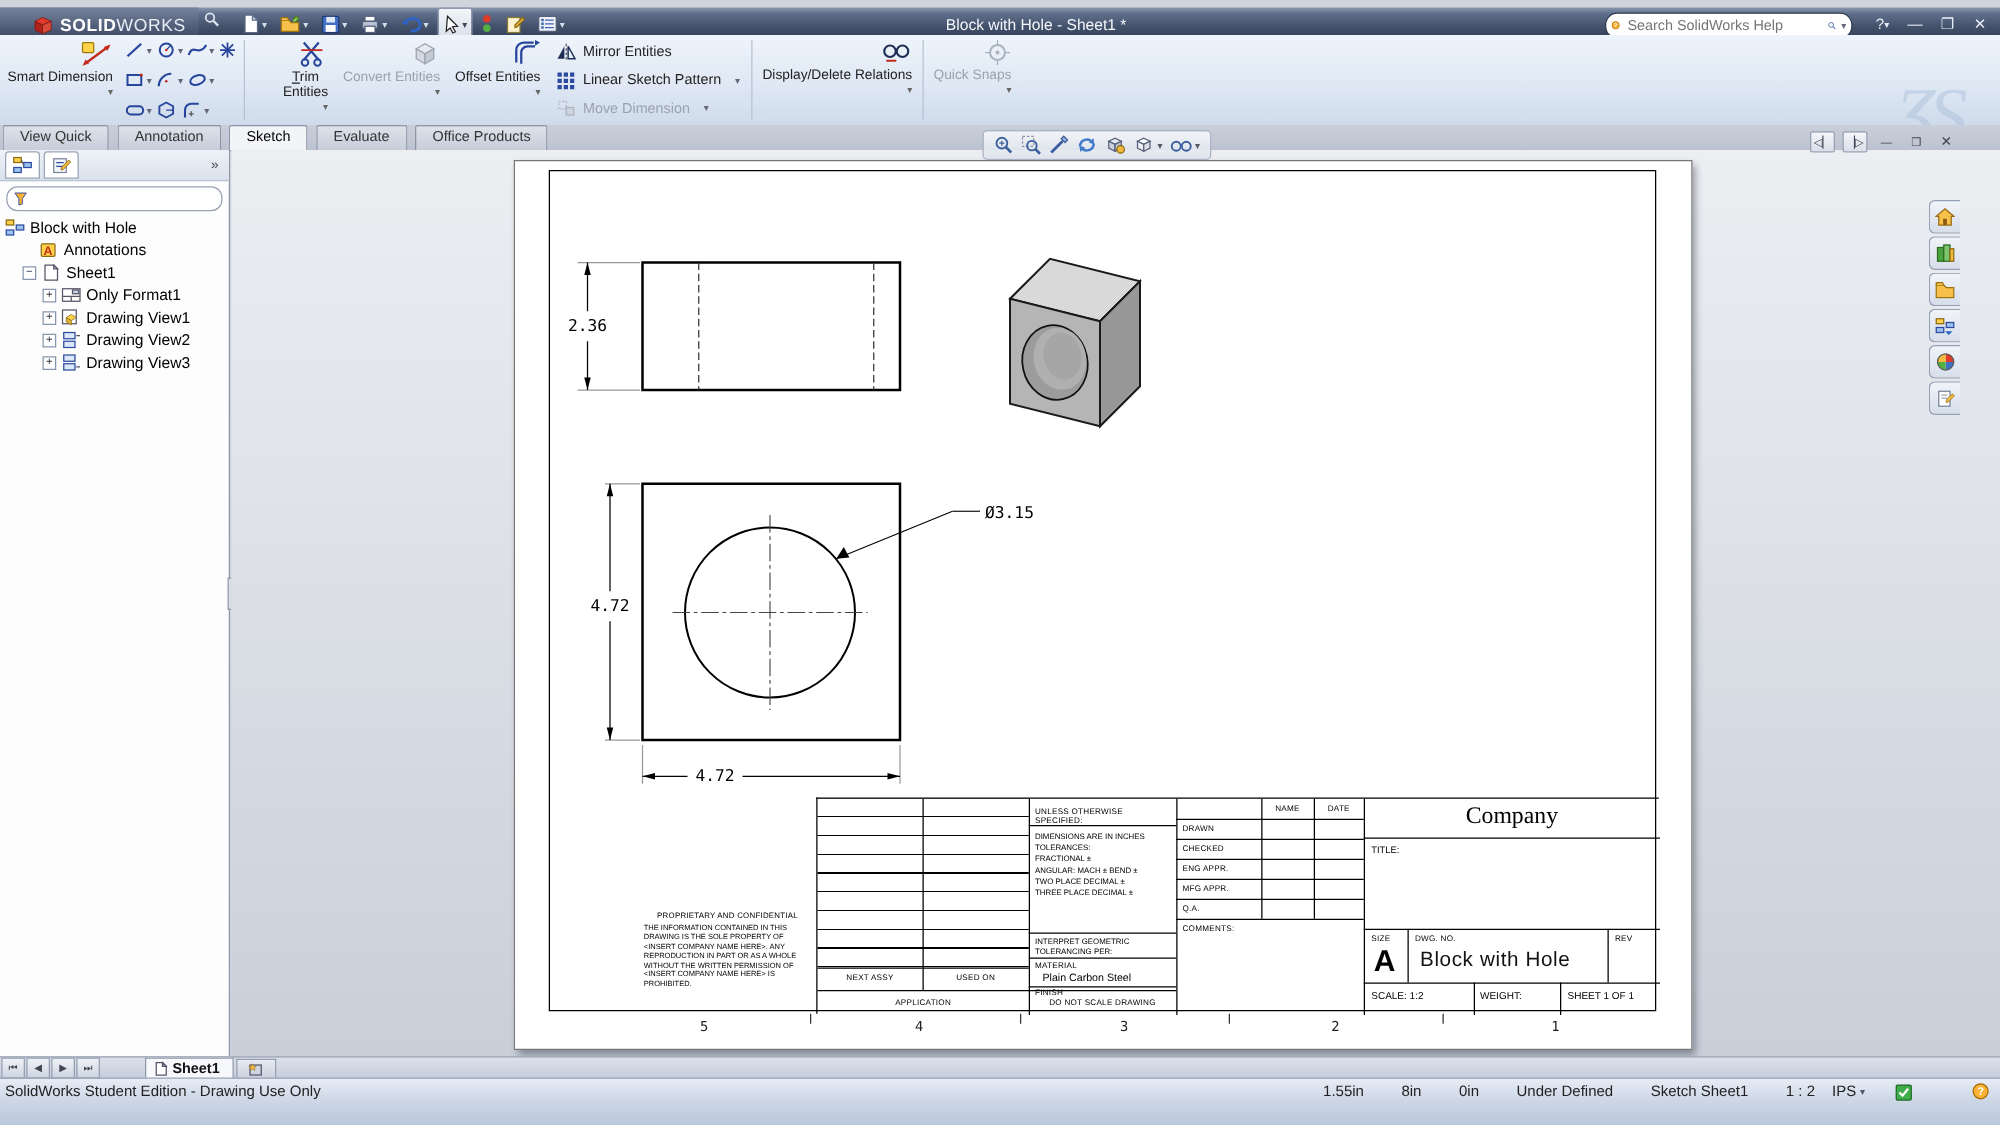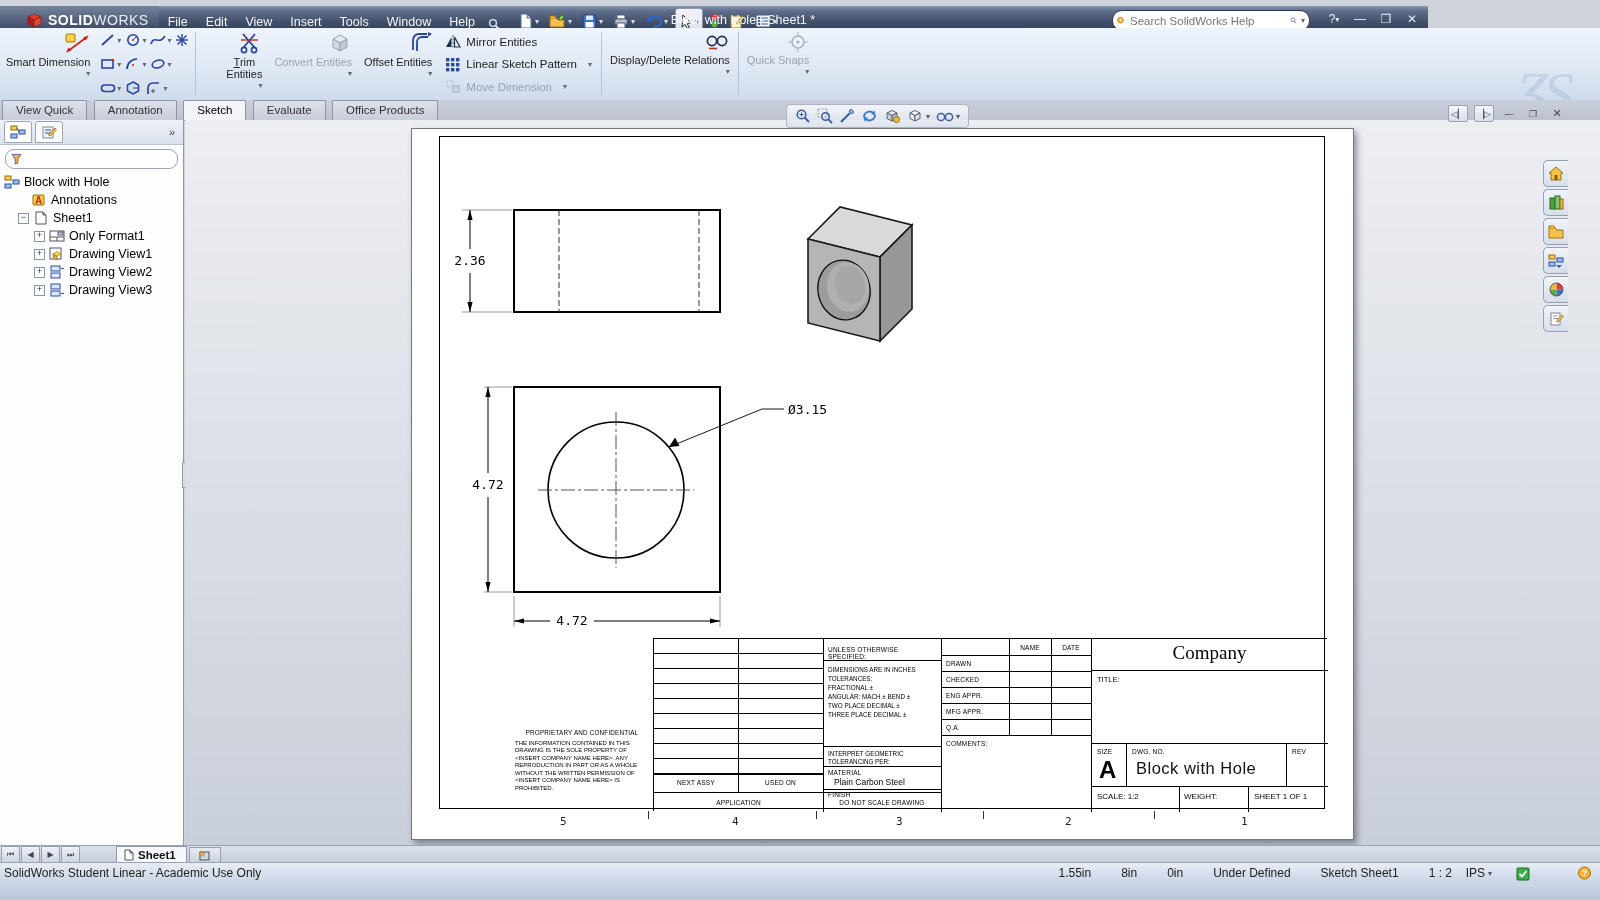--- a/index.html
+++ b/index.html
@@ -2,23 +2,23 @@
 <html><head>
 <meta charset="utf-8">
 <style>
   html,body{margin:0;padding:0}
   body{width:1600px;height:900px;overflow:hidden;position:relative;
        font-family:"Liberation Sans",sans-serif;background:#cfd4dc;-webkit-font-smoothing:antialiased}
   .abs{position:absolute}
   svg{display:block}
 
   
-  #titlebar{position:absolute;left:0;top:6px;width:1428px;height:28px;
+  #titlebar{position:absolute;left:0;top:6px;width:1600px;height:28px;
     background:linear-gradient(180deg,#8a97ae 0%,#5f6e8a 18%,#43516b 55%,#2e3a52 100%);
-    display:flex;align-items:flex-end;color:#fff}
+    display:flex;align-items:flex-start;color:#fff}
   #logo{display:flex;align-items:center;gap:5px;padding:0 10px 0 26px;height:100%;
     background:linear-gradient(180deg,#6b7astatic,#3a4762);background:linear-gradient(180deg,#76839c,#34405c)}
   #brand{font-size:14px;letter-spacing:.5px}
   #brand b{font-weight:bold}
   #brand span{font-weight:normal;color:#e8ecf4}
   .menu-item{font-size:12.5px;padding:5px 9px;color:#f2f5fa;cursor:default}
   .tb-ico{display:flex;align-items:center;gap:2px;padding:2px 3px;border-radius:3px}
   .tb-ico .caret{font-size:8px;color:#d7deea}
   #doc-title{position:absolute;left:50%;top:0;transform:translateX(-30%);height:28px;display:flex;
     align-items:center;font-size:12.5px;color:#f4f7fb}
@@ -140,29 +140,20 @@
 <body>
 
 <div id="titlebar">
   <div id="logo">
     <svg width="17" height="17" viewBox="0 0 17 17">
       <polygon points="2,5 8,2 15,5 8,8" fill="#e23b2e" stroke="#7a1410" stroke-width=".6"></polygon>
       <polygon points="2,5 8,8 8,15 2,12" fill="#b02218" stroke="#7a1410" stroke-width=".6"></polygon>
       <polygon points="15,5 8,8 8,15 15,12" fill="#d84b3a" stroke="#7a1410" stroke-width=".6"></polygon>
     </svg>
     <div id="brand"><b>SOLID</b><span>WORKS</span></div>
-  </div>
-  <div style="display:flex">
-    <span class="menu-item">File</span>
-    <span class="menu-item">Edit</span>
-    <span class="menu-item">View</span>
-    <span class="menu-item">Insert</span>
-    <span class="menu-item">Tools</span>
-    <span class="menu-item">Window</span>
-    <span class="menu-item">Help</span>
   </div>
   <div class="tb-ico">
     <svg width="15" height="15" viewBox="0 0 15 15">
         <circle cx="6" cy="6" r="3.4" fill="none" stroke="#dfe5ef" stroke-width="1.4"></circle>
         <line x1="8.6" y1="8.6" x2="12.5" y2="12.5" stroke="#dfe5ef" stroke-width="1.8"></line>
       </svg>
   </div>
   <div style="display:flex;gap:4px;margin-left:10px">
     <div class="tb-ico">
       <svg width="15" height="16" viewBox="0 0 15 16">
@@ -818,21 +809,21 @@
   </div>
   <div id="stab2">
     <svg width="13" height="11" viewBox="0 0 13 11">
         <rect x="2" y="2" width="9" height="8" fill="#cdd6e4" stroke="#556"></rect>
         <polygon points="4,1 5,3 7,3 5.5,4.5 6,6.5 4,5.3 2,6.5 2.5,4.5 1,3 3,3" fill="#f2b93f" stroke="#8a6a12" stroke-width=".4"></polygon>
       </svg>
   </div>
 </div>
 
 <div id="statusbar">
-  <span id="status-left">SolidWorks Student Linear - Academic Use Only</span>
+  <span id="status-left">SolidWorks Student Edition - Drawing Use Only</span>
   <div id="status-right">
     <span>1.55in</span>
     <span>8in</span>
     <span>0in</span>
     <span>Under Defined</span>
     <span>Sketch Sheet1</span>
     <span>1 : 2</span>
   </div>
   <div id="status-units">
     <span>IPS</span>

